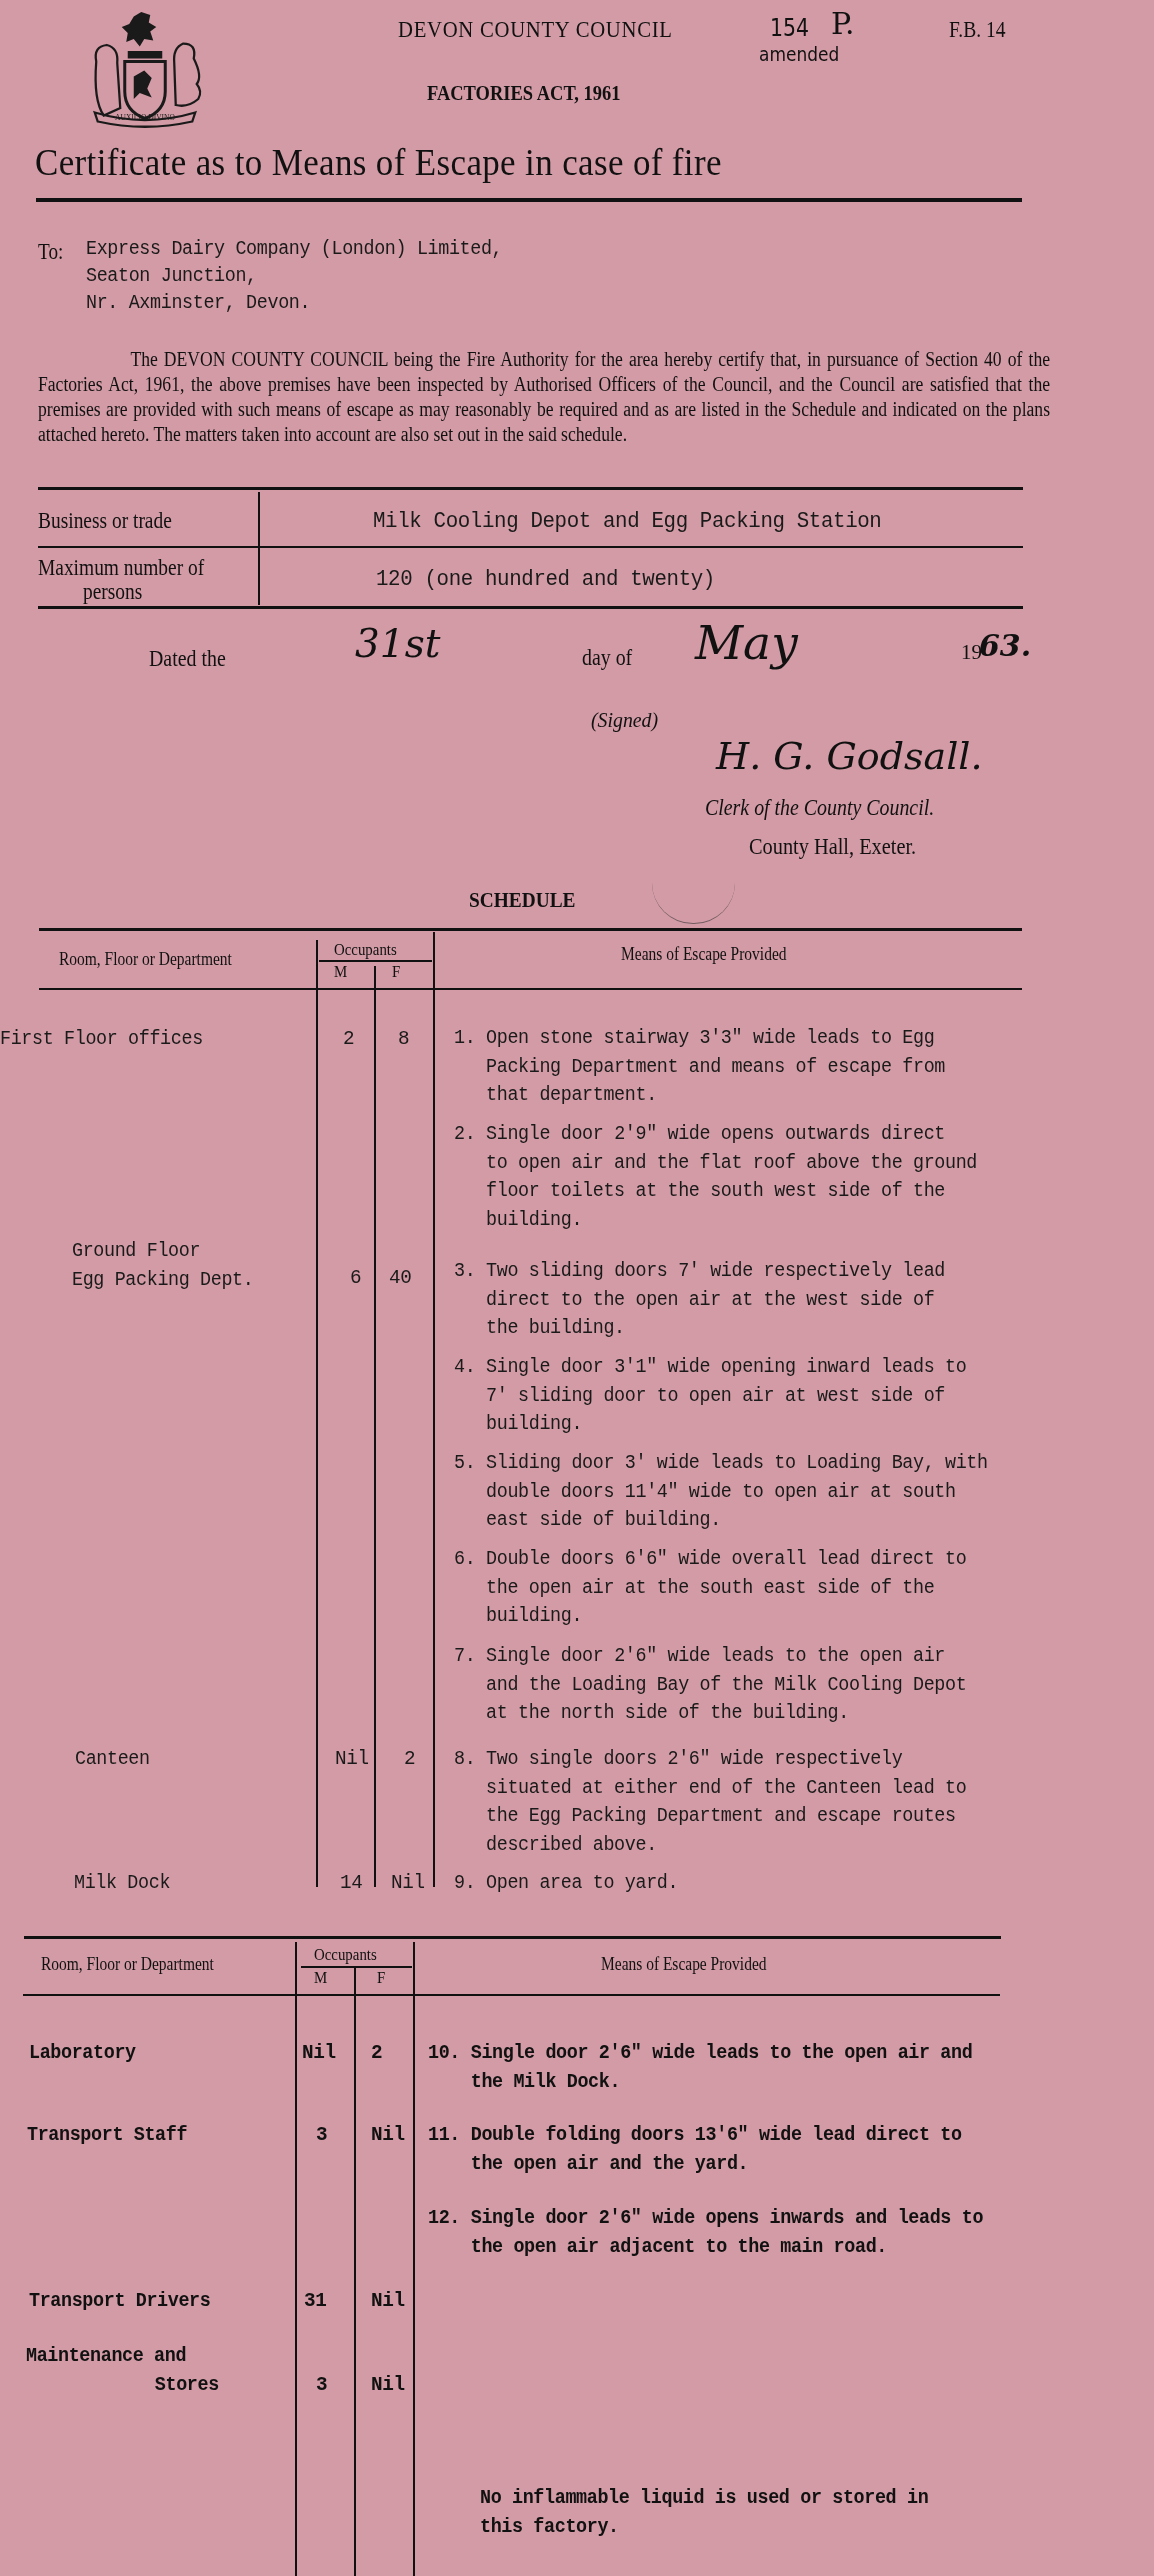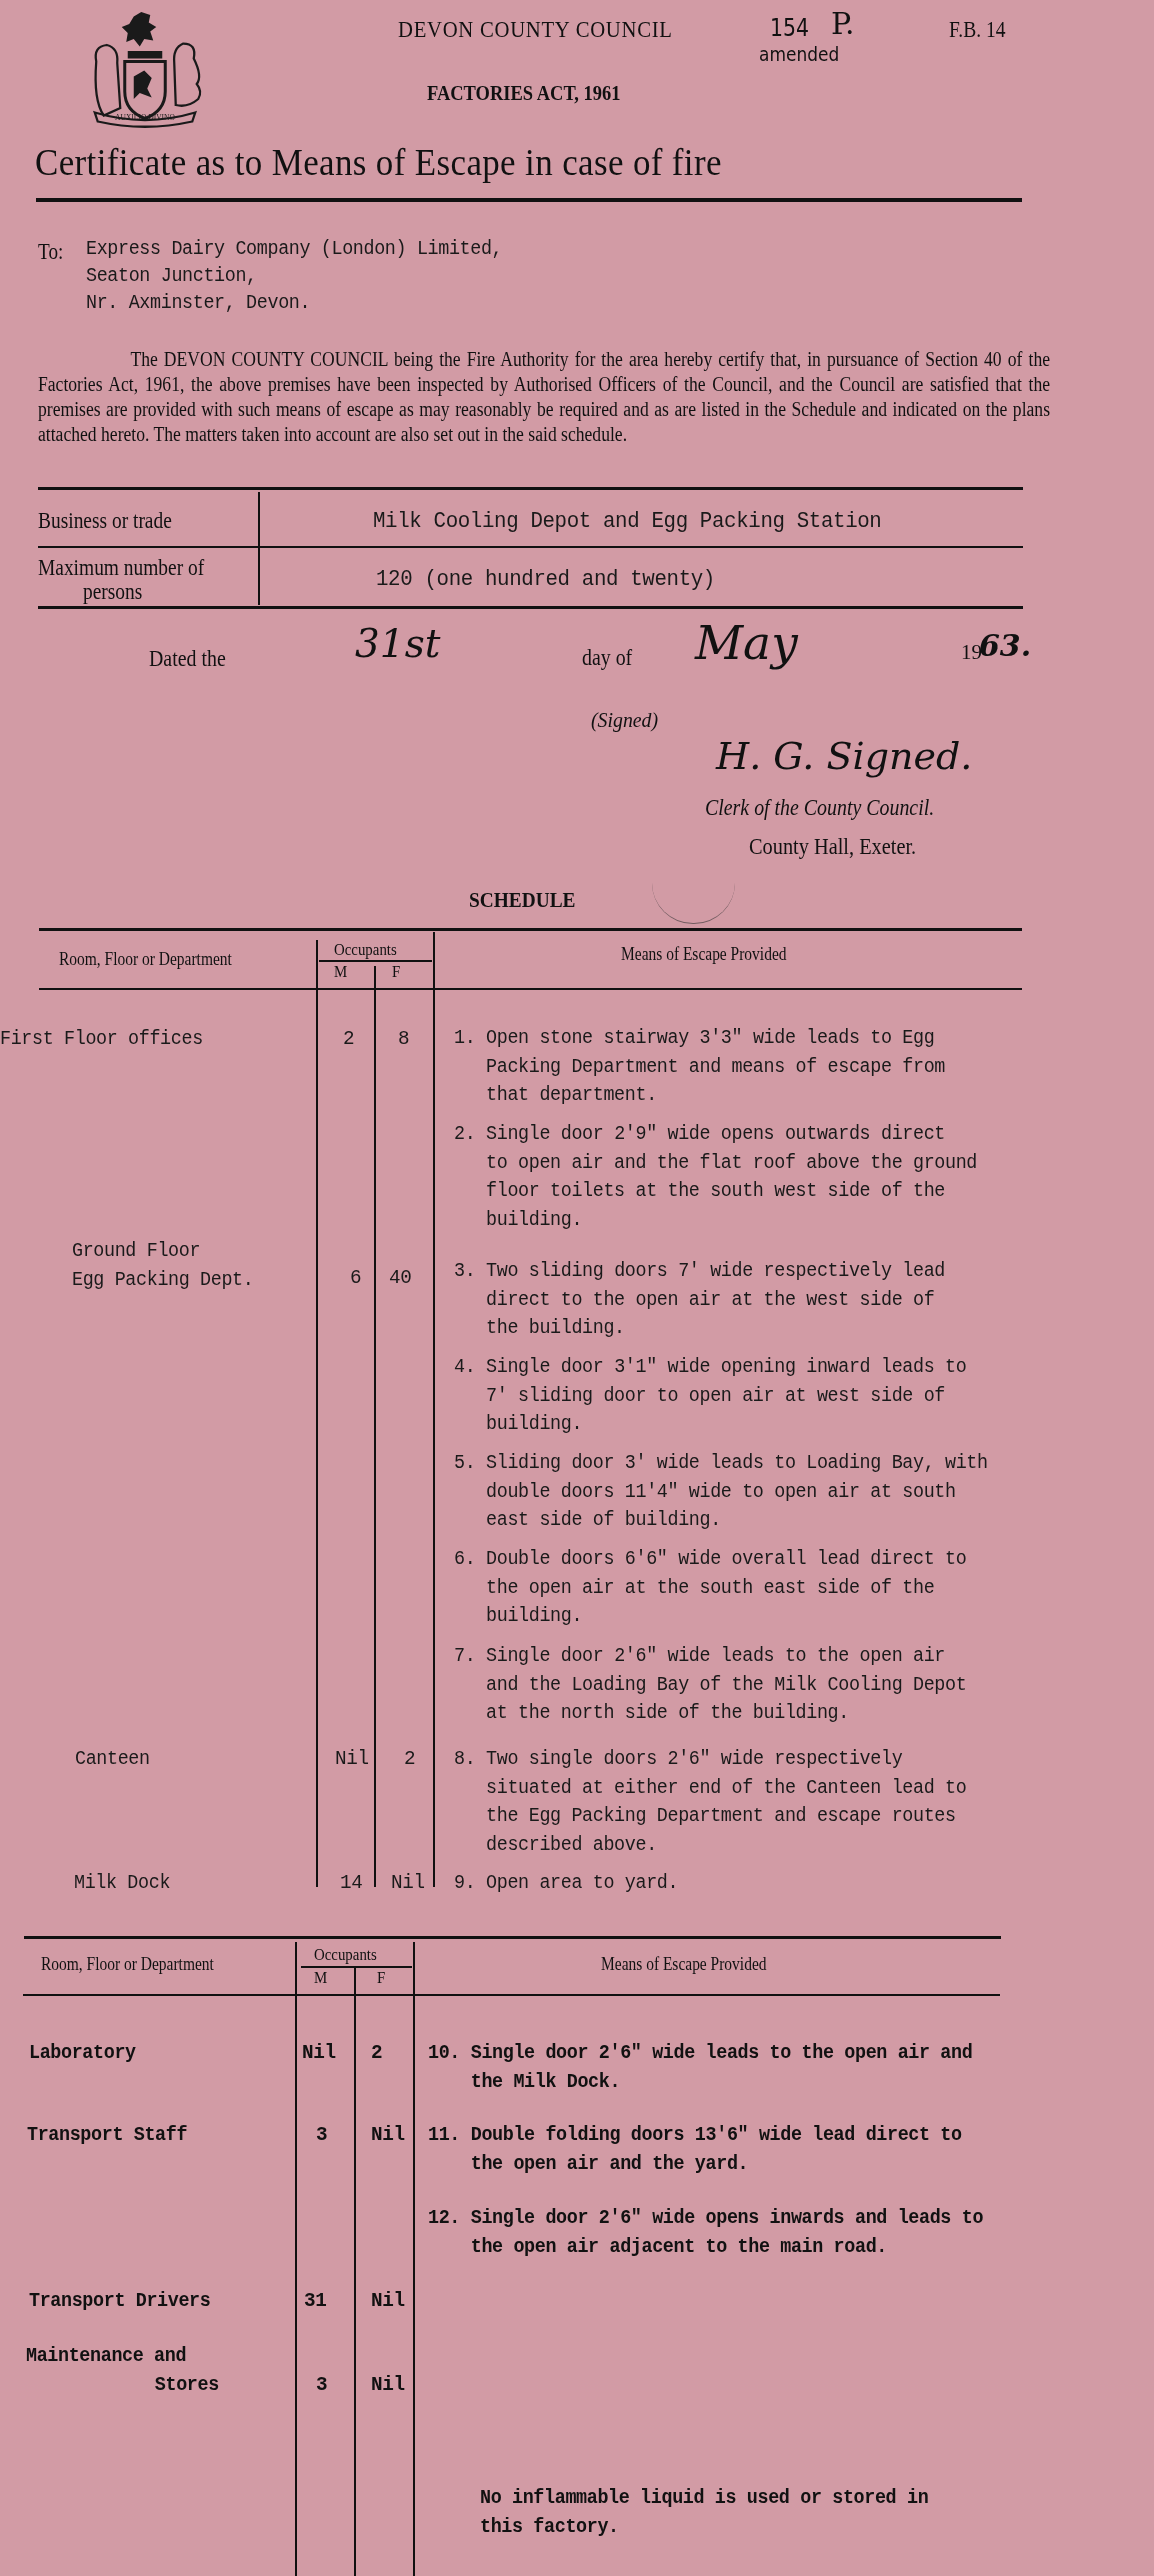--- a/index.html
+++ b/index.html
@@ -65,21 +65,21 @@
 <div class="rule" style="left:38px; top:606px; width:985px; height:3px;"></div>
 
 <div class="abs serif" style="left:149px; top:646px; font-size:22.6px; transform:scaleX(0.88); transform-origin:left;">Dated the</div>
 <div class="abs hand" style="left:355px; top:621px; font-size:39px;">31st</div>
 <div class="abs serif" style="left:582px; top:645px; font-size:22.6px; transform:scaleX(0.88); transform-origin:left;">day of</div>
 <div class="abs hand" style="left:695px; top:615px; font-size:47px;">May</div>
 <div class="abs serif" style="left:961px; top:640px; font-size:21px;">19</div>
 <div class="abs hand" style="left:979px; top:628px; font-size:30px; font-weight:bold;">63.</div>
 
 <div class="abs serif" style="left:591px; top:707px; font-size:22px; font-style:italic; transform:scaleX(0.9); transform-origin:left;">(Signed)</div>
-<div class="abs hand" style="left:716px; top:734px; font-size:38px;">H. G. Signed.</div>
+<div class="abs hand" style="left:716px; top:734px; font-size:38px;">H. G. Godsall.</div>
 <div class="abs serif" style="left:705px; top:795px; font-size:22.6px; font-style:italic; transform:scaleX(0.88); transform-origin:left;">Clerk of the County Council.</div>
 <div class="abs serif" style="left:749px; top:834px; font-size:22.6px; transform:scaleX(0.9); transform-origin:left;">County Hall, Exeter.</div>
 <div class="abs" style="left:652px; top:870px; width:83px; height:53px; border-bottom:1.5px solid #333; border-radius:0 0 41px 41px; opacity:0.6;"></div>
 
 <div class="abs serif" style="left:469px; top:887px; font-size:22px; font-weight:bold; transform:scaleX(0.88); transform-origin:left;">SCHEDULE</div>
 <div class="rule" style="left:39px; top:928px; width:983px; height:3px;"></div>
 
 <div class="abs serif hdr-cell" style="left:59px; top:949px;">Room, Floor or Department</div>
 <div class="abs serif hdr-cell" style="left:334px; top:940px; font-size:17.3px;">Occupants</div>
 <div class="rule" style="left:319px; top:960px; width:113px; height:1.5px;"></div>

